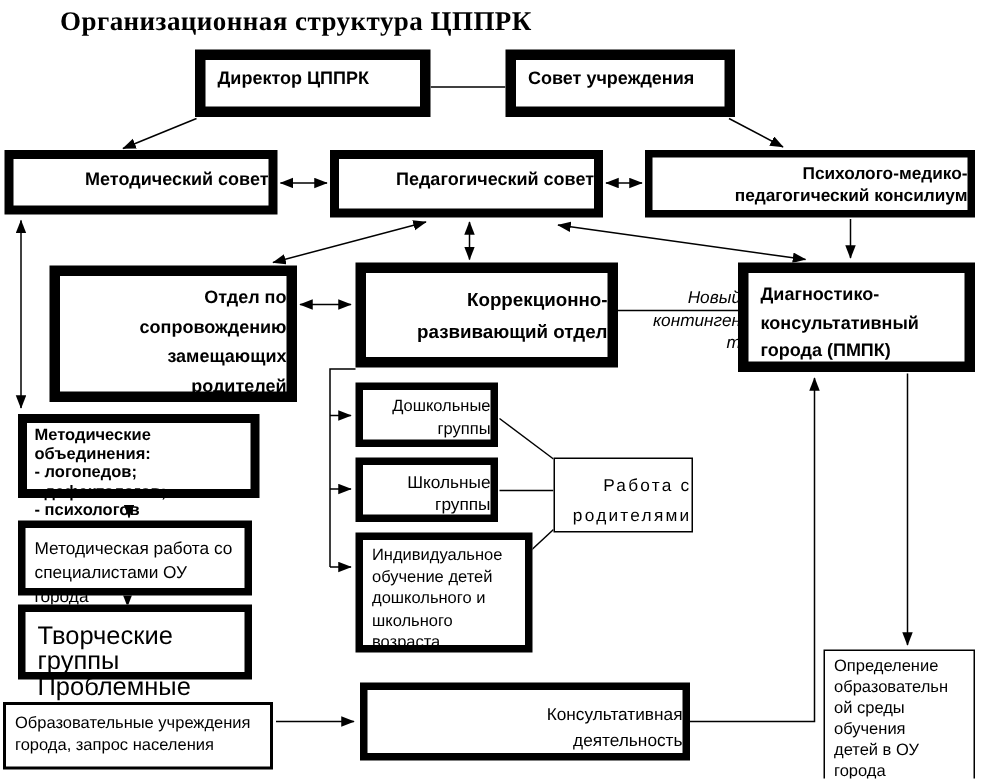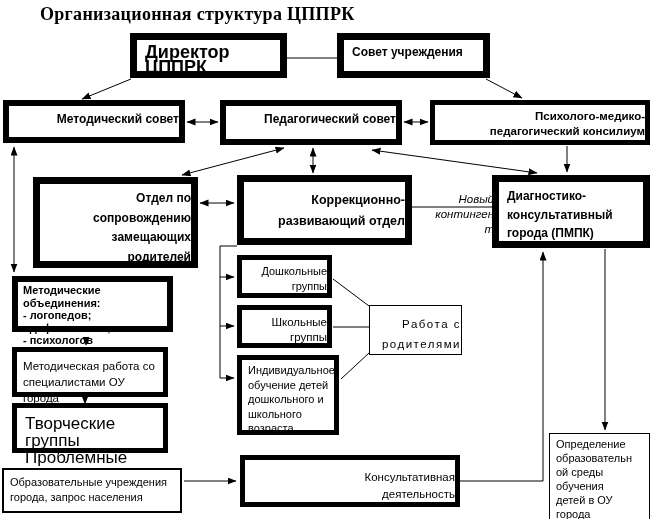--- a/index.html
+++ b/index.html
@@ -47,21 +47,21 @@
     <polyline points="423,481 543,481 543,252" marker-end="url(#ah)"></polyline>
     <line x1="605" y1="249" x2="605" y2="430" marker-end="url(#ah)"></line>
     <line x1="333" y1="279" x2="369" y2="306"></line>
     <line x1="333" y1="327" x2="369" y2="327"></line>
     <line x1="341" y1="379" x2="369" y2="353"></line>
   </g>
 </svg>
 
 <div class="title">Организационная структура ЦППРК</div>
 
-<div class="box bold" style="left:130px;top:33px;width:157px;height:45px;border-width:7px;padding:5px 2px 0 8px;font-size:18px">Директор ЦППРК</div>
+<div class="box bold" style="left:130px;top:33px;width:157px;height:45px;border-width:7px;padding:5px 2px 0 8px;font-size:12px">Директор ЦППРК</div>
 <div class="box bold" style="left:337px;top:33px;width:153px;height:45px;border-width:7px;padding:5px 2px 0 8px;font-size:12px">Совет учреждения</div>
 
 <div class="box bold ctr" style="left:3px;top:100px;width:182px;height:43px;padding-top:6px;font-size:12px">Методический совет</div>
 <div class="box bold ctr" style="left:220px;top:100px;width:182px;height:45px;padding-top:6px;font-size:12px">Педагогический совет</div>
 <div class="box bold ctr" style="left:430px;top:100px;width:220px;height:45px;border-width:5px;padding-top:4px;font-size:11.5px;line-height:15px">Психолого-медико-
 педагогический консилиум</div>
 
 <div class="box bold ctr" style="left:33px;top:177px;width:165px;height:91px;border-width:7px;padding-top:5px;font-size:12px;line-height:19.5px">Отдел по
 сопровождению
 замещающих
@@ -85,21 +85,21 @@
 специалистами ОУ города</div>
 <div class="box" style="left:12px;top:403px;width:156px;height:50px;border-width:5px;padding:7px 2px 0 8px;font-size:17px;line-height:17px">Творческие группы
 Проблемные группы</div>
 <div class="box thin" style="left:2px;top:468px;width:180px;height:45px;border-width:2px;padding:5px 2px 0 6px">Образовательные учреждения
 города, запрос населения</div>
 
 <div class="box ctr" style="left:237px;top:255px;width:95px;height:43px;border-width:5px;padding-top:4px">Дошкольные
 группы</div>
 <div class="box ctr" style="left:237px;top:305px;width:95px;height:43px;border-width:5px;padding-top:5px;font-size:11.5px">Школьные
 группы</div>
-<div class="box" style="left:237px;top:355px;width:102px;height:80px;border-width:5px;padding:3px 2px 0 6px;line-height:14.5px">Индивидуальное
+<div class="box" style="left:237px;top:355px;width:118px;height:80px;border-width:5px;padding:3px 2px 0 6px;line-height:14.5px">Индивидуальное
 обучение детей
 дошкольного и
 школьного
 возраста</div>
 <div class="box ctr thin" style="left:369px;top:305px;width:93px;height:50px;padding-top:8px;font-size:11.5px;line-height:20px;letter-spacing:1.5px">Работа с
 родителями</div>
 
 <div class="box ctr" style="left:240px;top:455px;width:220px;height:52px;border-width:5px;padding-top:9px;font-size:11.5px;line-height:17px">Консультативная
 деятельность</div>
 <div class="box thin" style="left:549px;top:433px;width:101px;height:92px;padding:3px 2px 0 6px;line-height:14px">Определение

